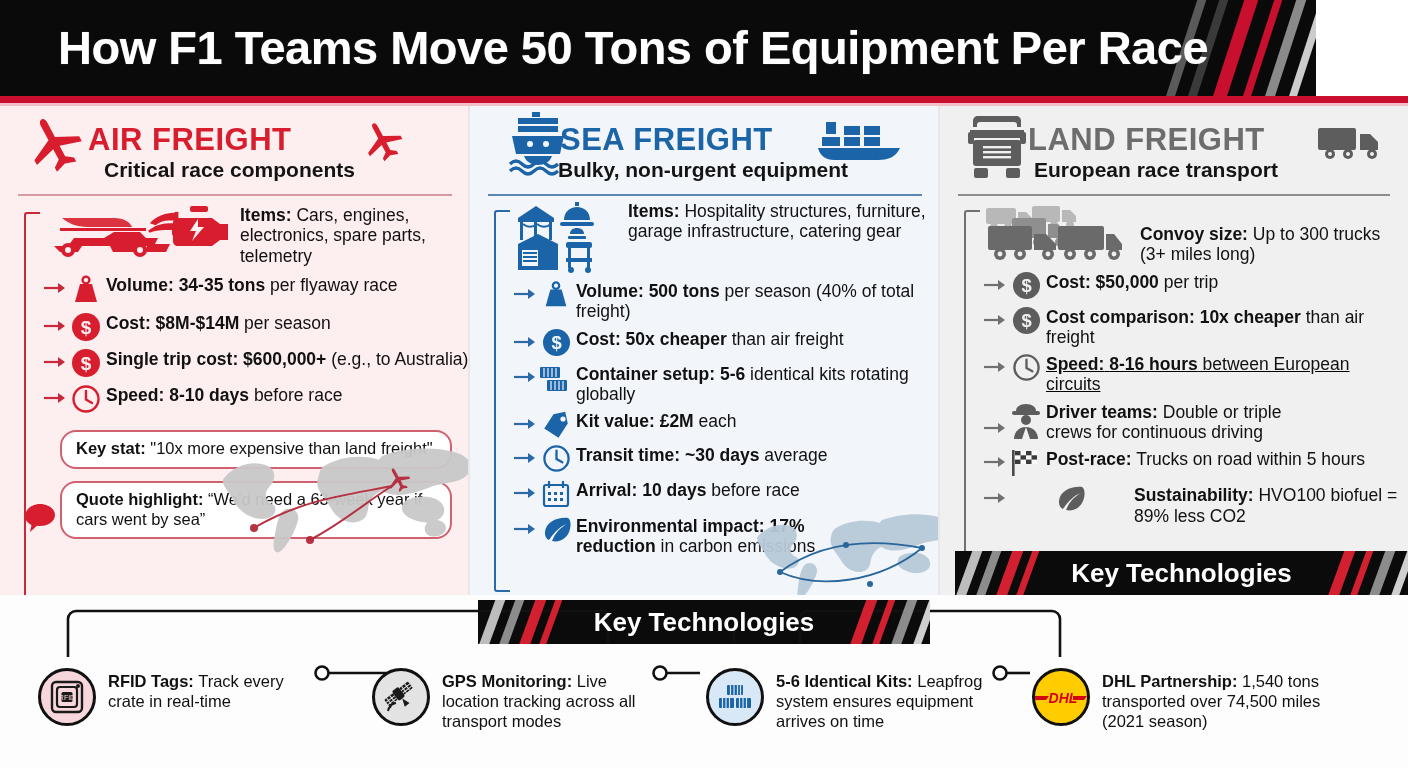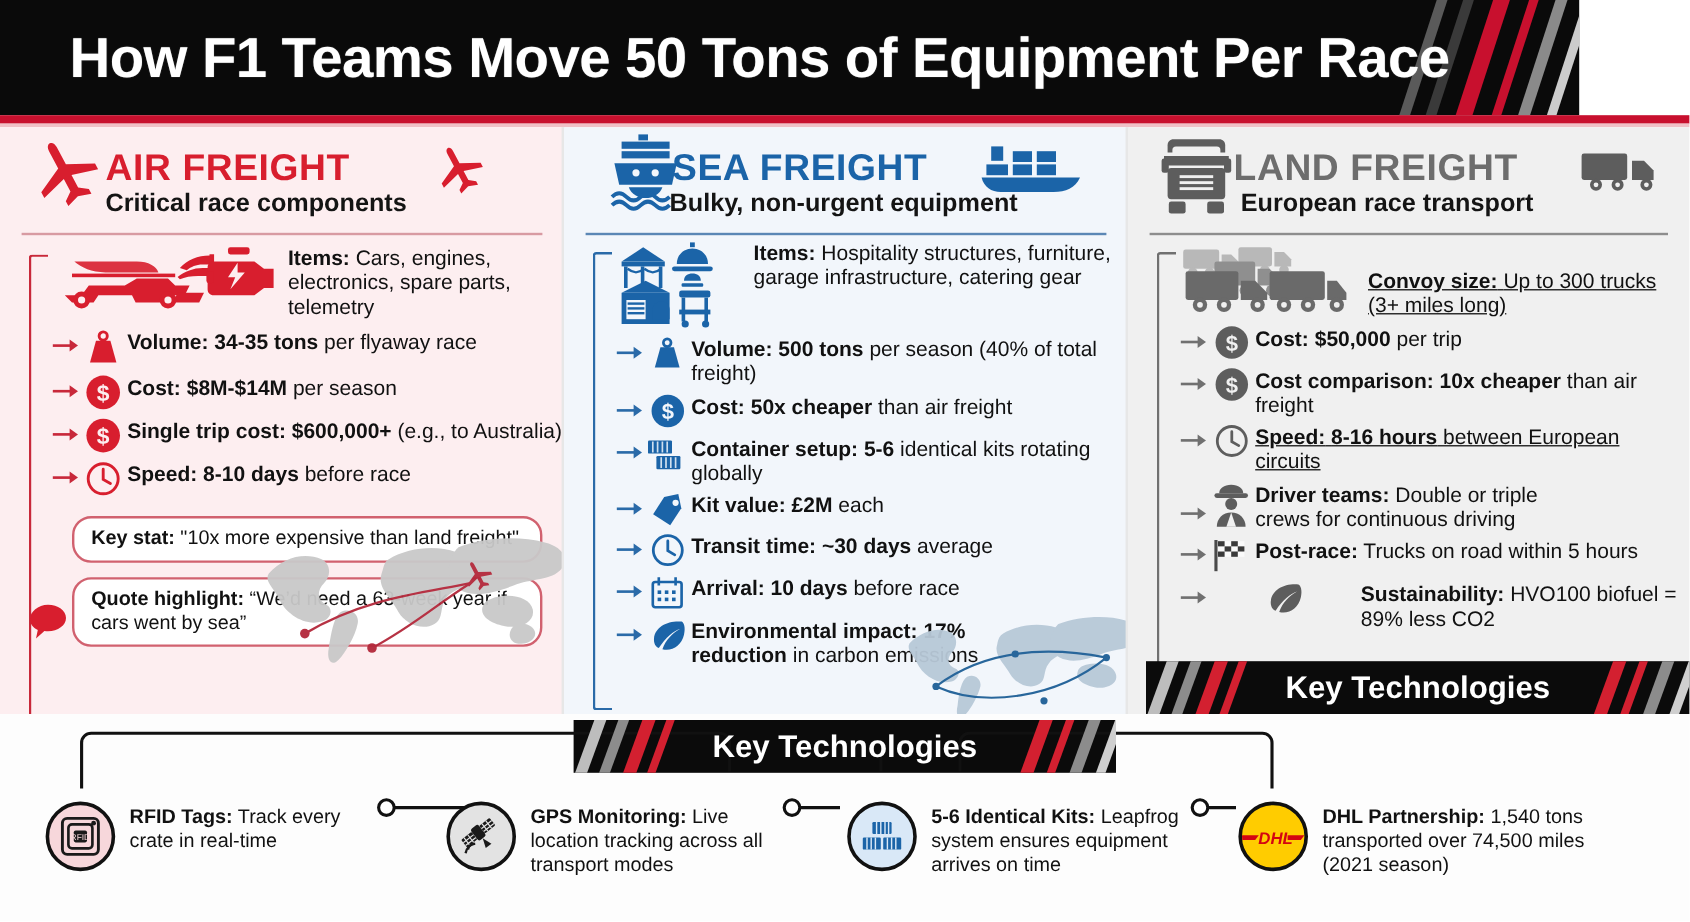--- a/index.html
+++ b/index.html
@@ -43,21 +43,21 @@
   .col-head { position:relative; height:84px; }
   .col-title {
     position:absolute; font-size:31px; font-weight:bold; letter-spacing:0.5px;
   }
   .col-sub {
     position:absolute; font-size:21px; font-weight:bold; color:#141414;
   }
   .rule { position:absolute; height:2px; }
 
   .air .col-title { color:#d81e2e; left:88px; top:16px; }
-  .air .col-sub   { left:88px; top:52px; }
+  .air .col-sub   { left:104px; top:52px; }
   .air .rule { left:18px; top:88px; width:434px; background:#d89aa2; }
 
   .sea .col-title { color:#1b64a8; left:90px; top:16px; }
   .sea .col-sub   { left:88px; top:52px; }
   .sea .rule { left:18px; top:88px; width:434px; background:#5b87b5; }
 
   .land .col-title { color:#6d6d6d; left:88px; top:16px; }
   .land .col-sub   { left:94px; top:52px; }
   .land .rule { left:18px; top:88px; width:432px; background:#8d8d8d; }
 
@@ -607,21 +607,21 @@
                 <circle cx="54" cy="30" r="2" fill="#f0f0f0"></circle>
           </g>
             </svg>
         </div>
         <div class="rule"></div>
       </div>
 
       <div class="blist" style="top:92px;">
         <div class="bracket"></div>
 
-        <div class="row row-items" style="margin-left:44px; margin-bottom:4px;text-decoration:underline;">
+        <div class="row row-items" style="margin-left:44px; margin-bottom:4px;">
           <div class="ricon" style="width:auto;">
             <svg width="150" height="64" viewBox="0 0 150 64">
               <g fill="#b8b8b8">
                 <rect x="2" y="8" width="30" height="16" rx="2"></rect>
                   <path d="M34 12h8l6 6v6H34z"></path>
                 <circle cx="10" cy="27" r="4"></circle>
                   <circle cx="24" cy="27" r="4"></circle>
                   <circle cx="42" cy="27" r="4"></circle>
                 <rect x="48" y="6" width="28" height="16" rx="2"></rect>
                   <path d="M78 10h8l6 6v6H78z"></path>

